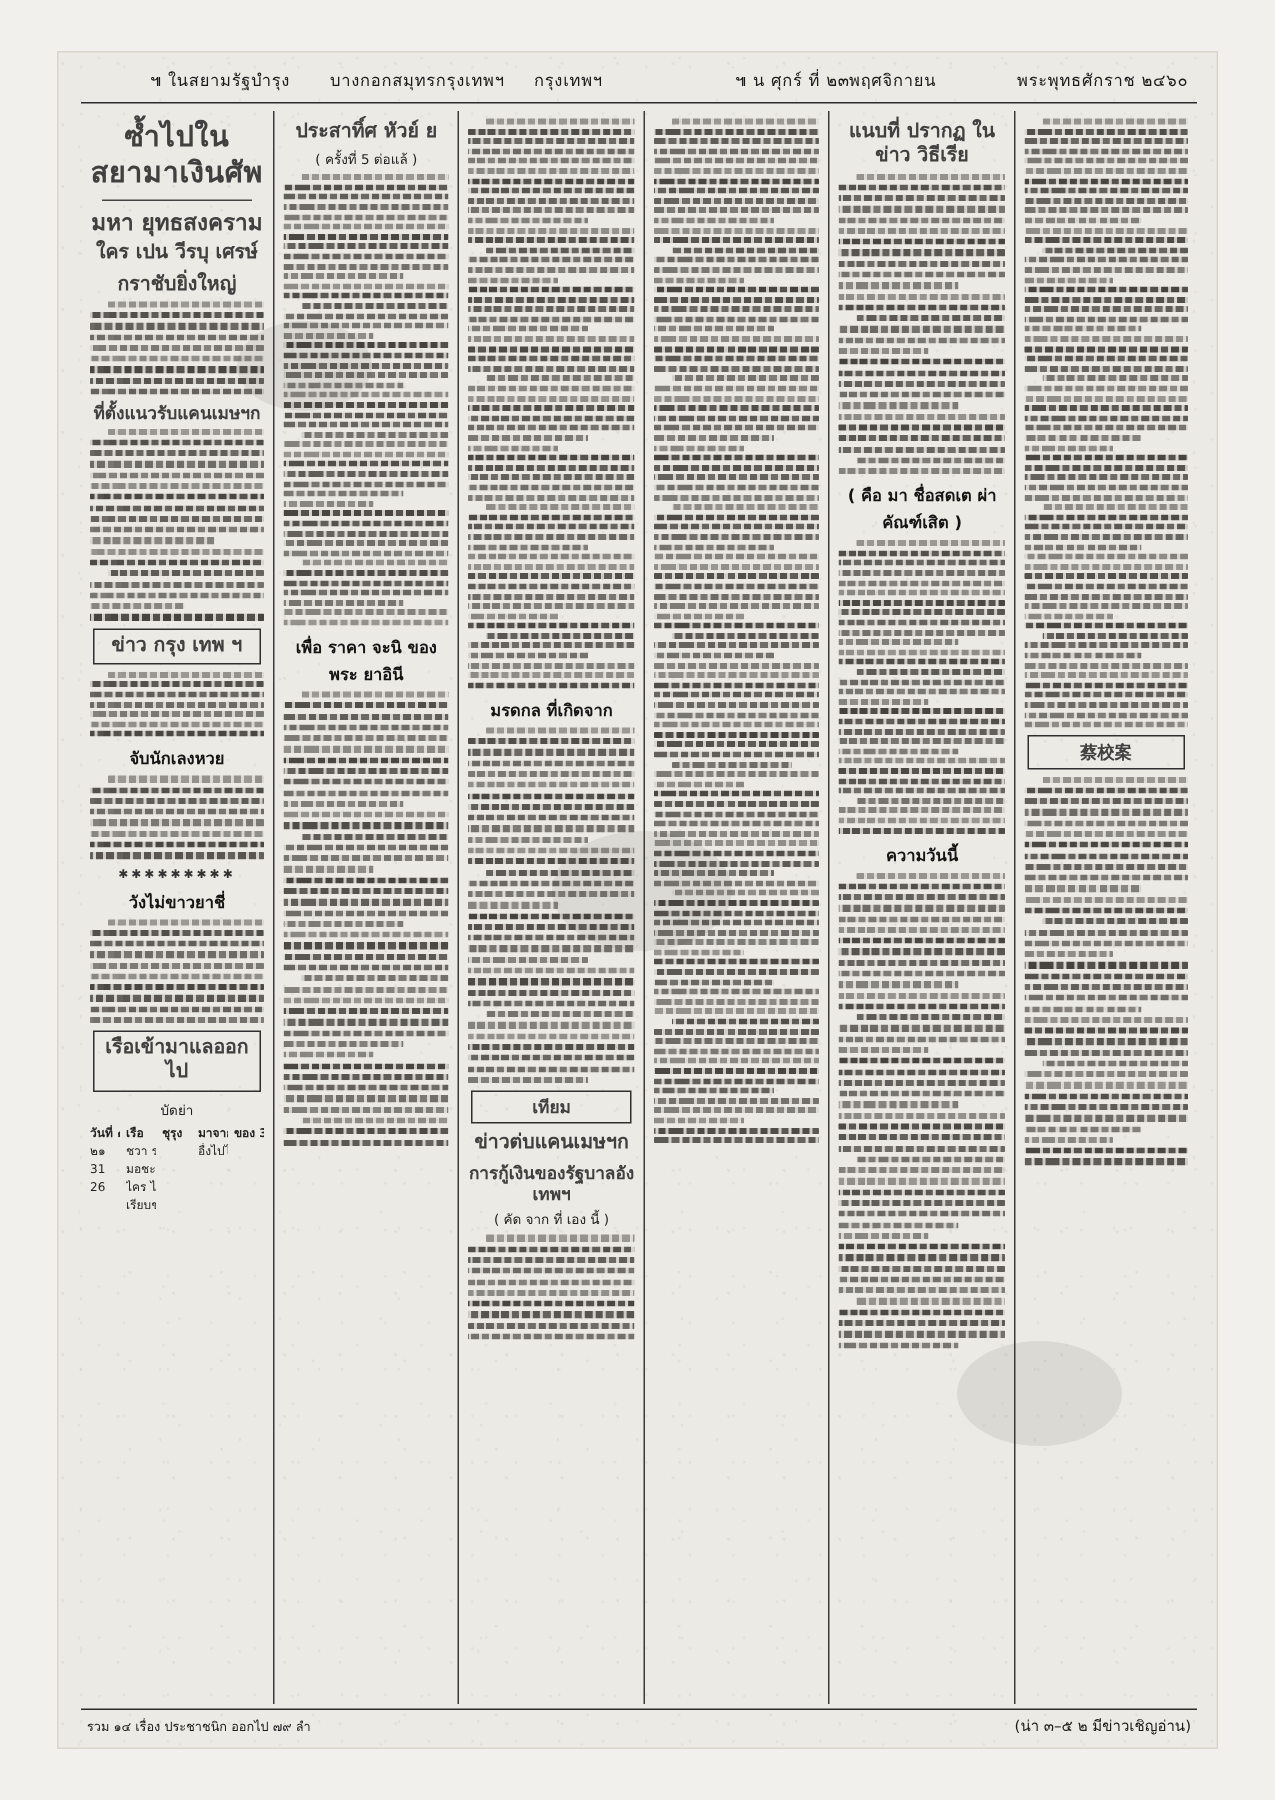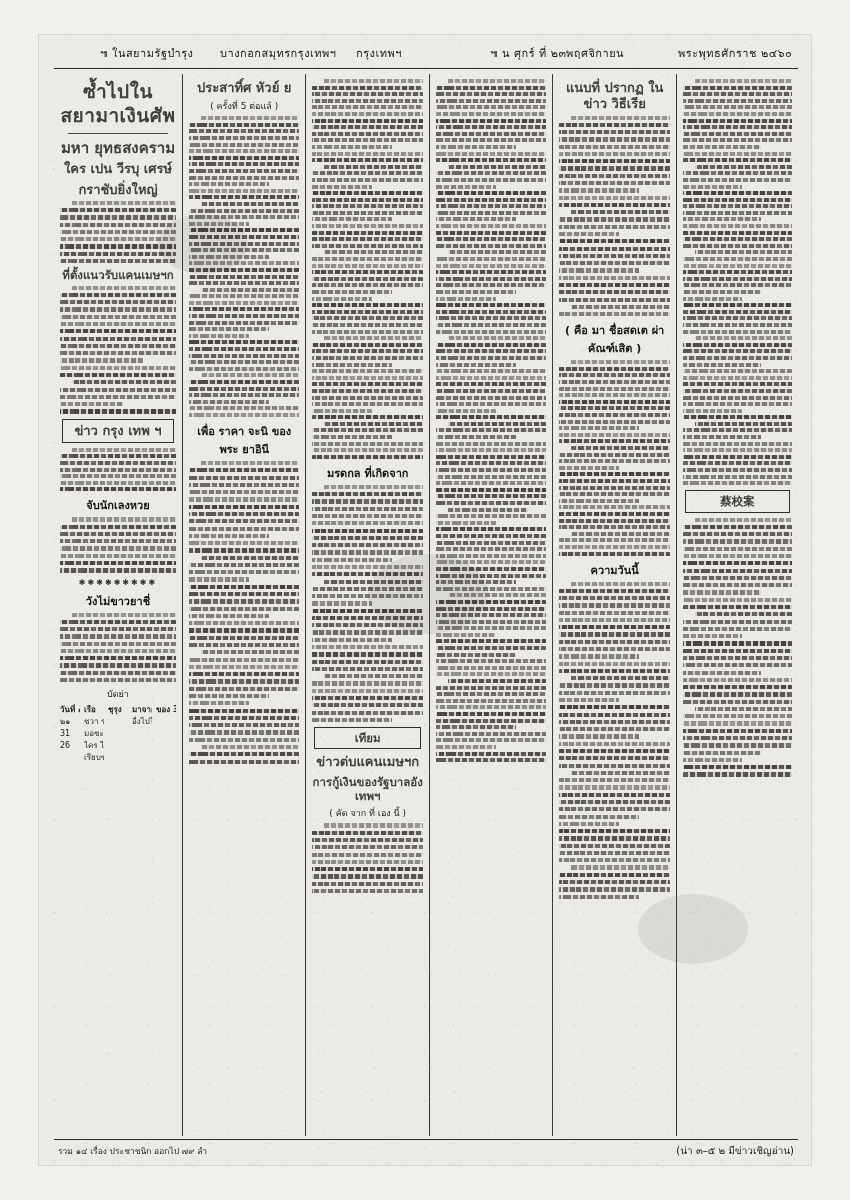--- a/index.html
+++ b/index.html
@@ -232,20 +232,21 @@
           <div class="ln" style="opacity: 0.87; background-position: 13px 0px;"></div>
           <div class="ln" style="opacity: 0.79; background-position: 3px 0px;"></div>
           <div class="ln" style="opacity: 0.71; background-position: 16px 0px;"></div>
           <div class="ln" style="opacity: 0.63; background-position: 6px 0px;"></div>
           <div class="ln" style="opacity: 0.55; background-position: 19px 0px;"></div>
           <div class="ln" style="opacity: 0.92; background-position: 9px 0px;"></div>
           <div class="ln" style="opacity: 0.84; background-position: 22px 0px;"></div>
           <div class="ln" style="opacity: 0.76; background-position: 12px 0px;"></div>
           <div class="ln" style="opacity: 0.68; background-position: 2px 0px;"></div>
         </div>
+        <div class="hl hl-md boxed">เรือเข้ามาแลออกไป</div>
         <div class="small-cap">บัดย่า</div>
         <div class="tbl">
           <div class="row hdr">
             <div>วันที่ ๑</div>
             <div>เรือ</div>
             <div>ชุรุง</div>
             <div>มาจาก</div>
             <div>ของ 3</div>
           </div>
           <div class="row">

